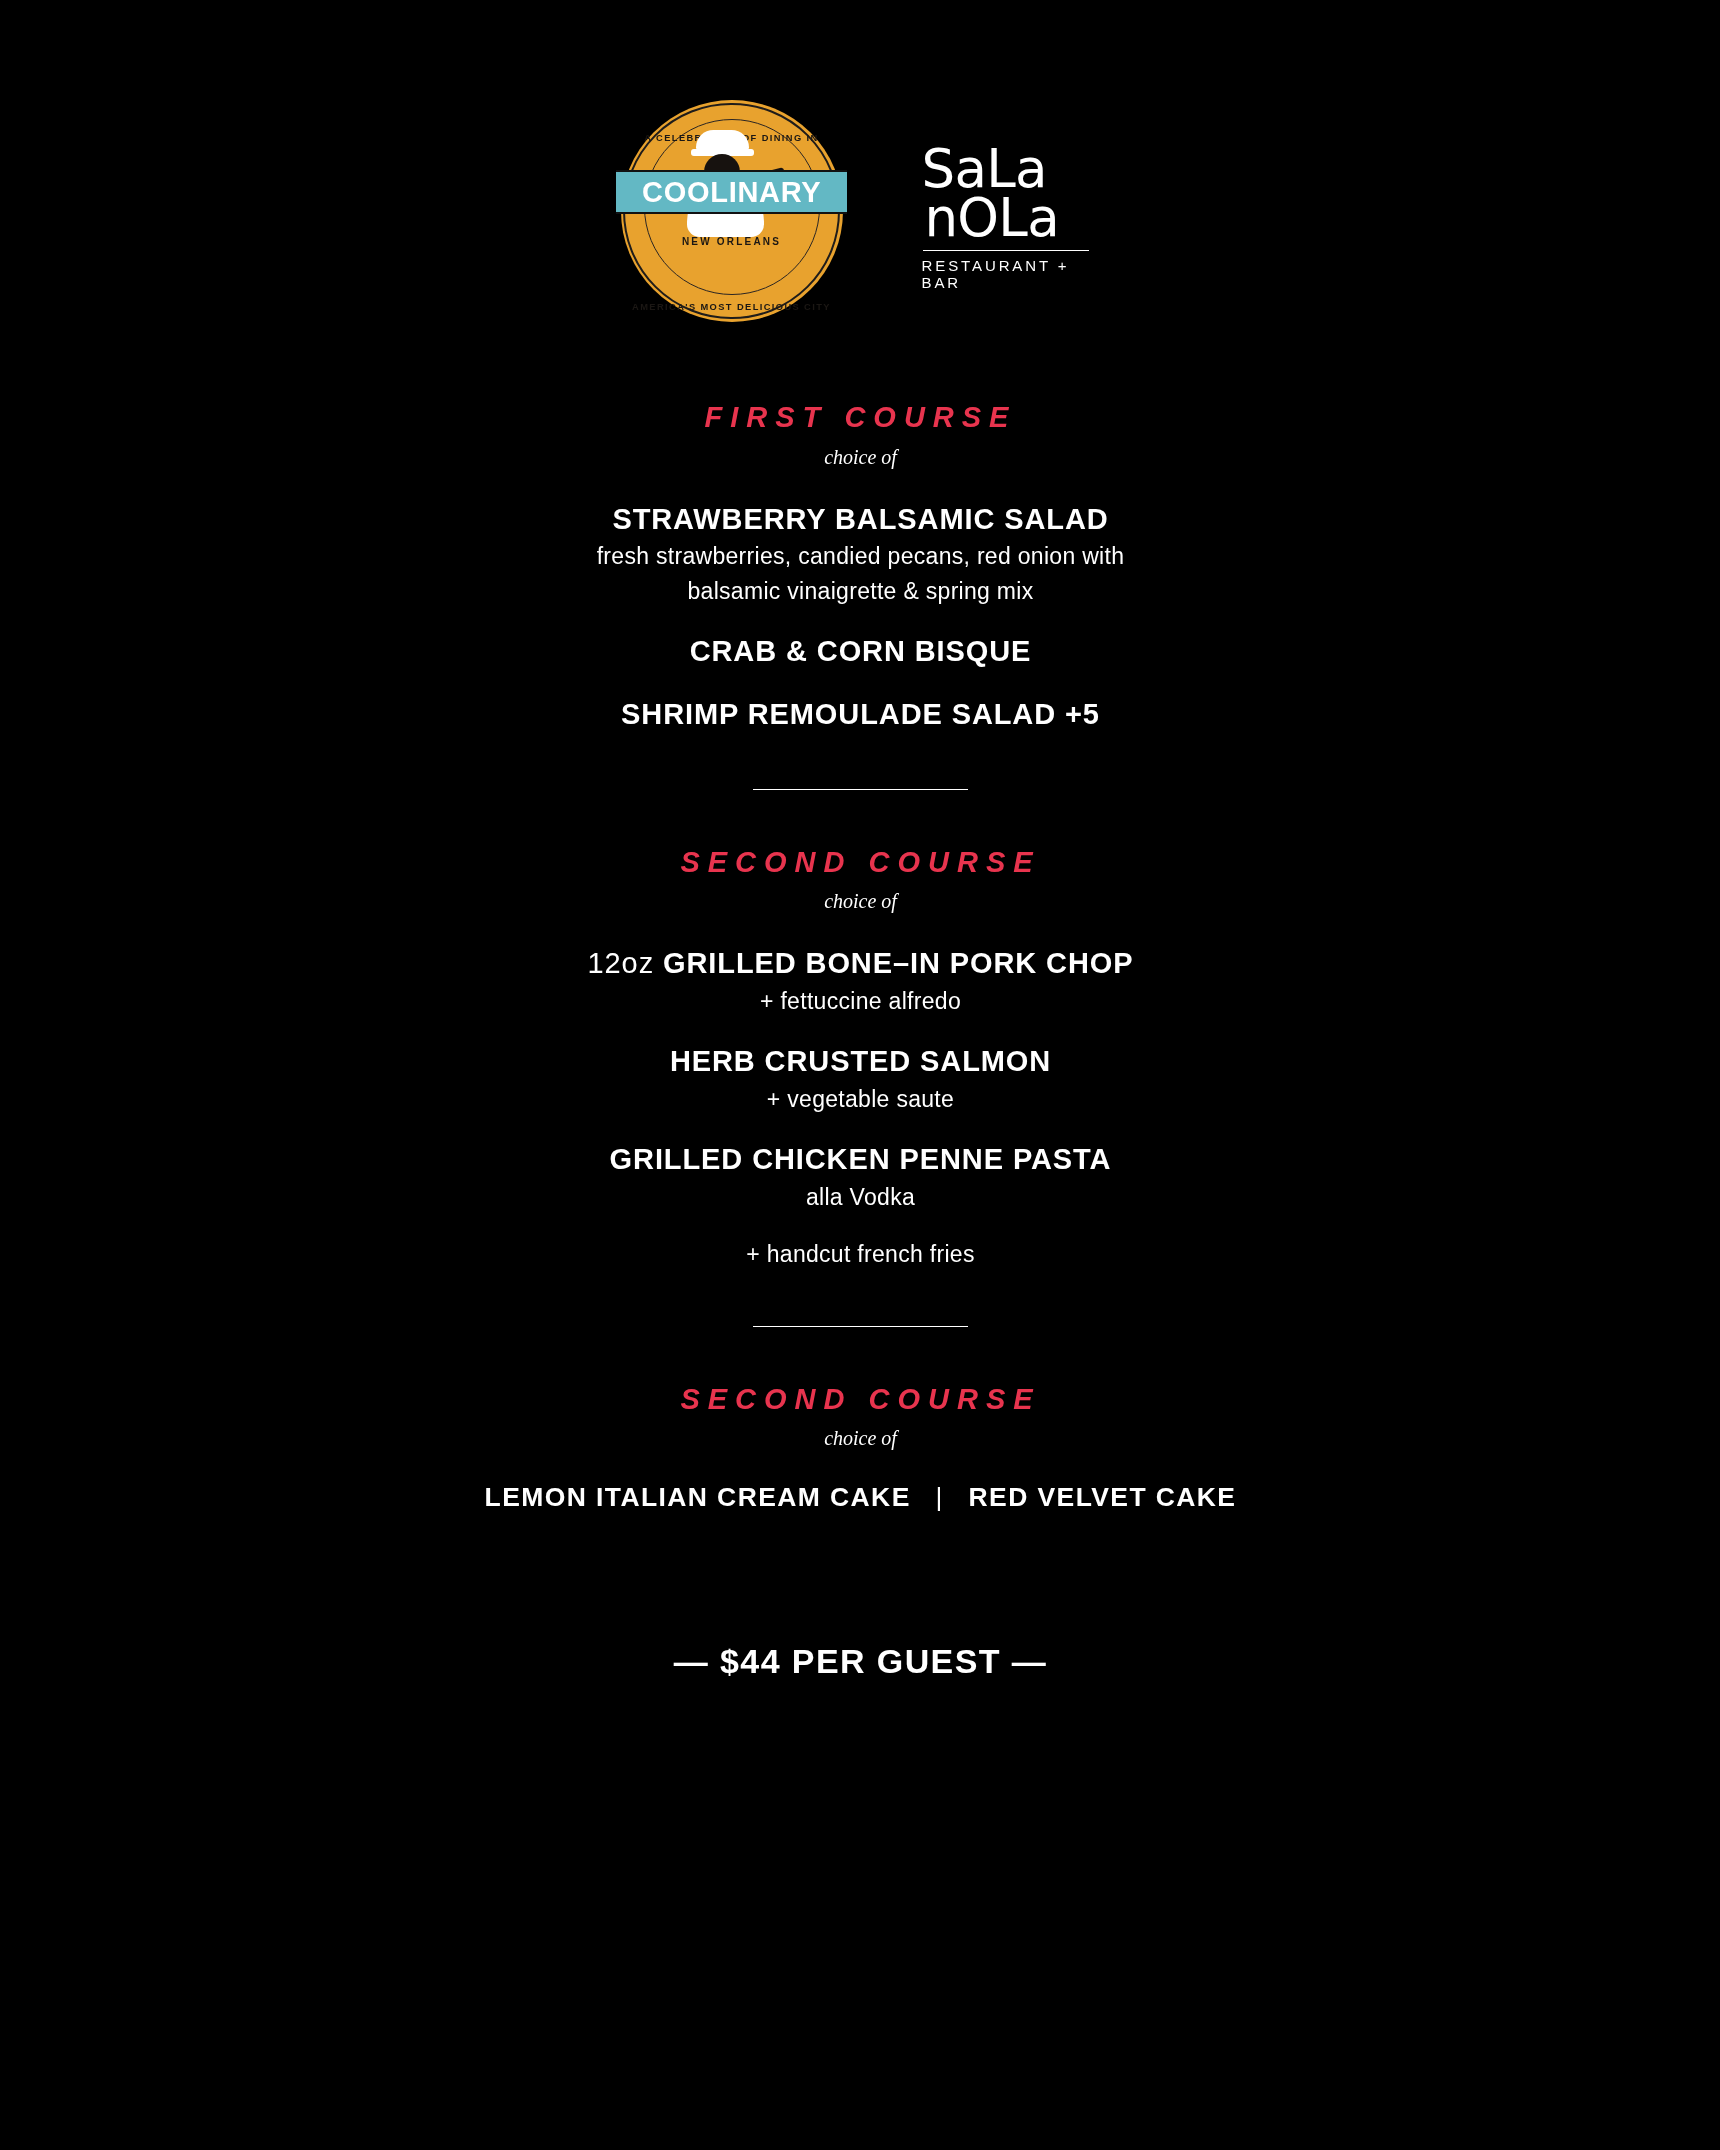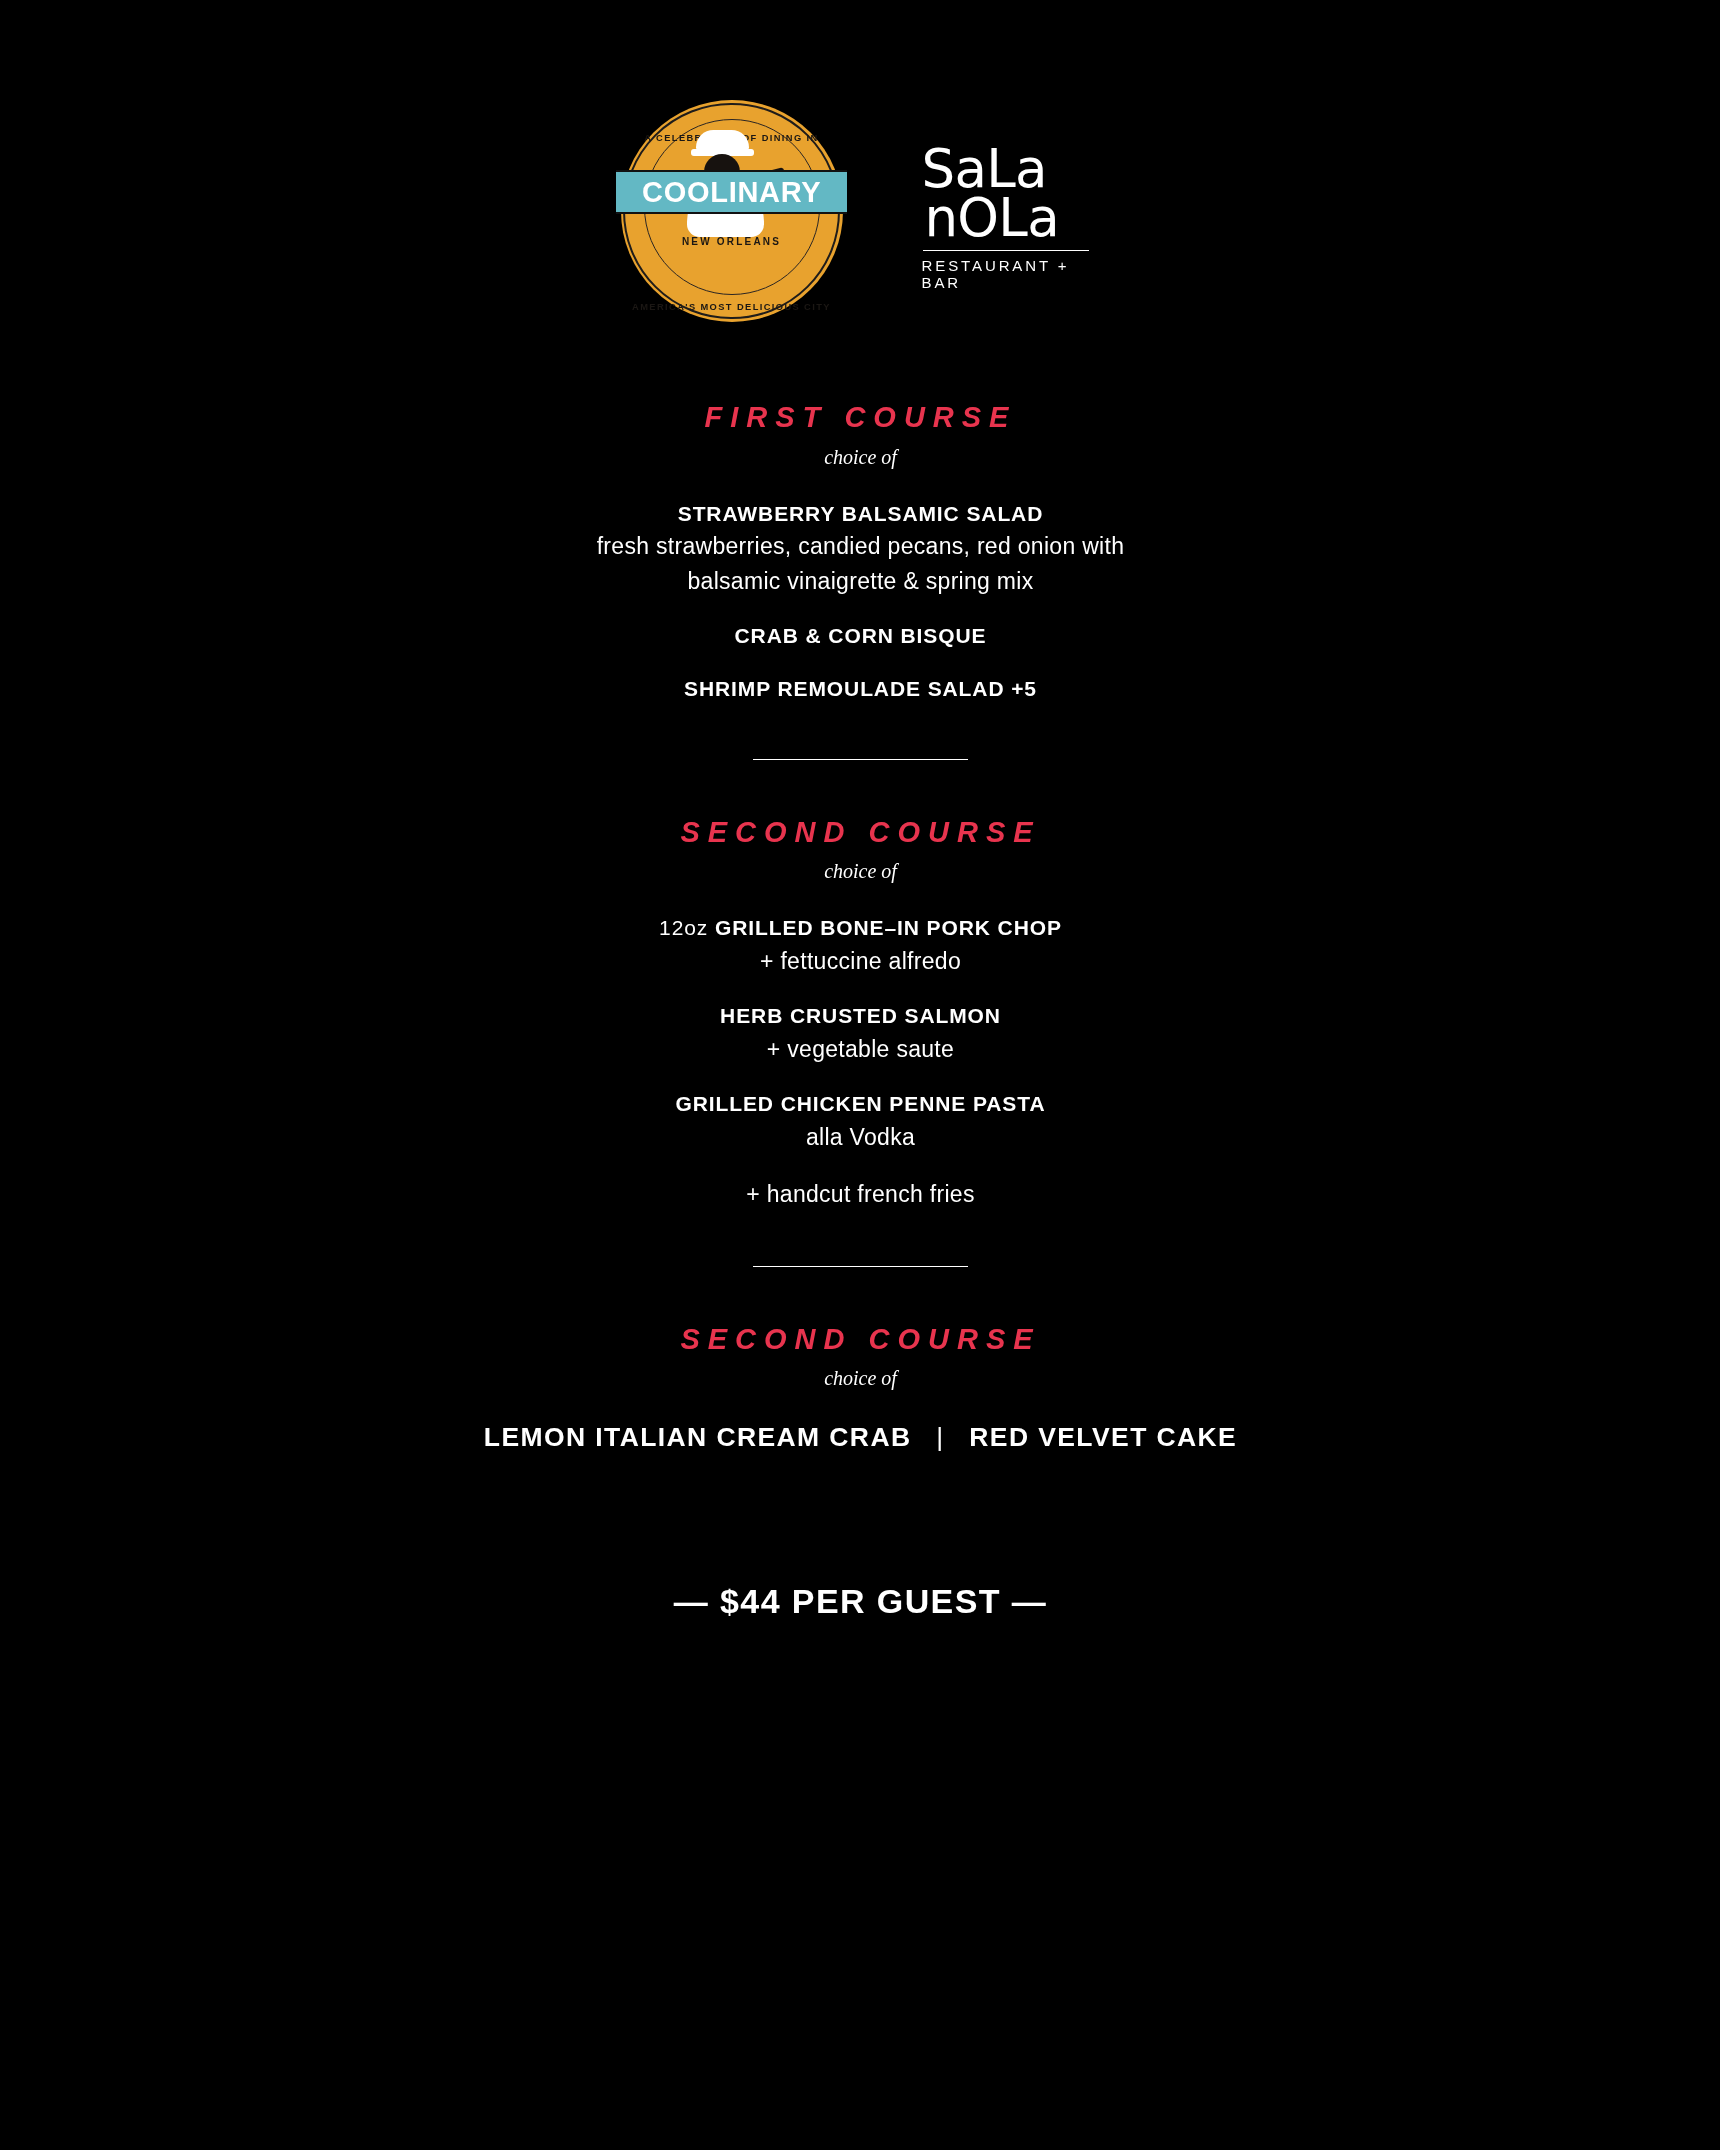--- a/index.html
+++ b/index.html
@@ -202,21 +202,21 @@
   .choice-of {
     font-family: "Liberation Serif", serif;
     font-style: italic;
     font-size: 20px;
     color: #ffffff;
     margin-bottom: 32px;
   }
   .item { margin-bottom: 27px; }
   .item:last-child { margin-bottom: 0; }
   .item-name {
-    font-size: 21px;
+    font-size: 29px;
     font-weight: bold;
     letter-spacing: 0.9px;
     color: #ffffff;
     line-height: 1.25;
   }
   .item-name .qty { font-weight: normal; }
   .item-desc {
     font-size: 23px;
     letter-spacing: 0.3px;
     color: #ffffff;
@@ -334,21 +334,21 @@
       </div>
     </div>
 
     <div class="divider"></div>
 
     <div class="section">
       <div class="course-title">SECOND COURSE</div>
       <div class="choice-of">choice of</div>
 
       <div class="dessert-line">
-        <span>LEMON ITALIAN CREAM CRAB</span>
+        <span>LEMON ITALIAN CREAM CAKE</span>
         <span class="sep">|</span>
         <span>RED VELVET CAKE</span>
       </div>
     </div>
 
     <div class="price">— $44 PER GUEST —</div>
 
   </div>
 </div>
 

